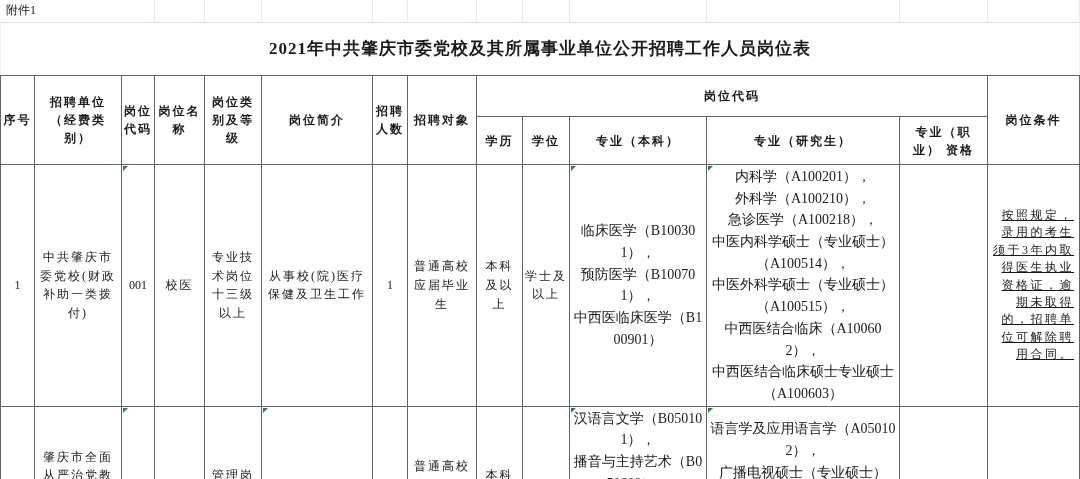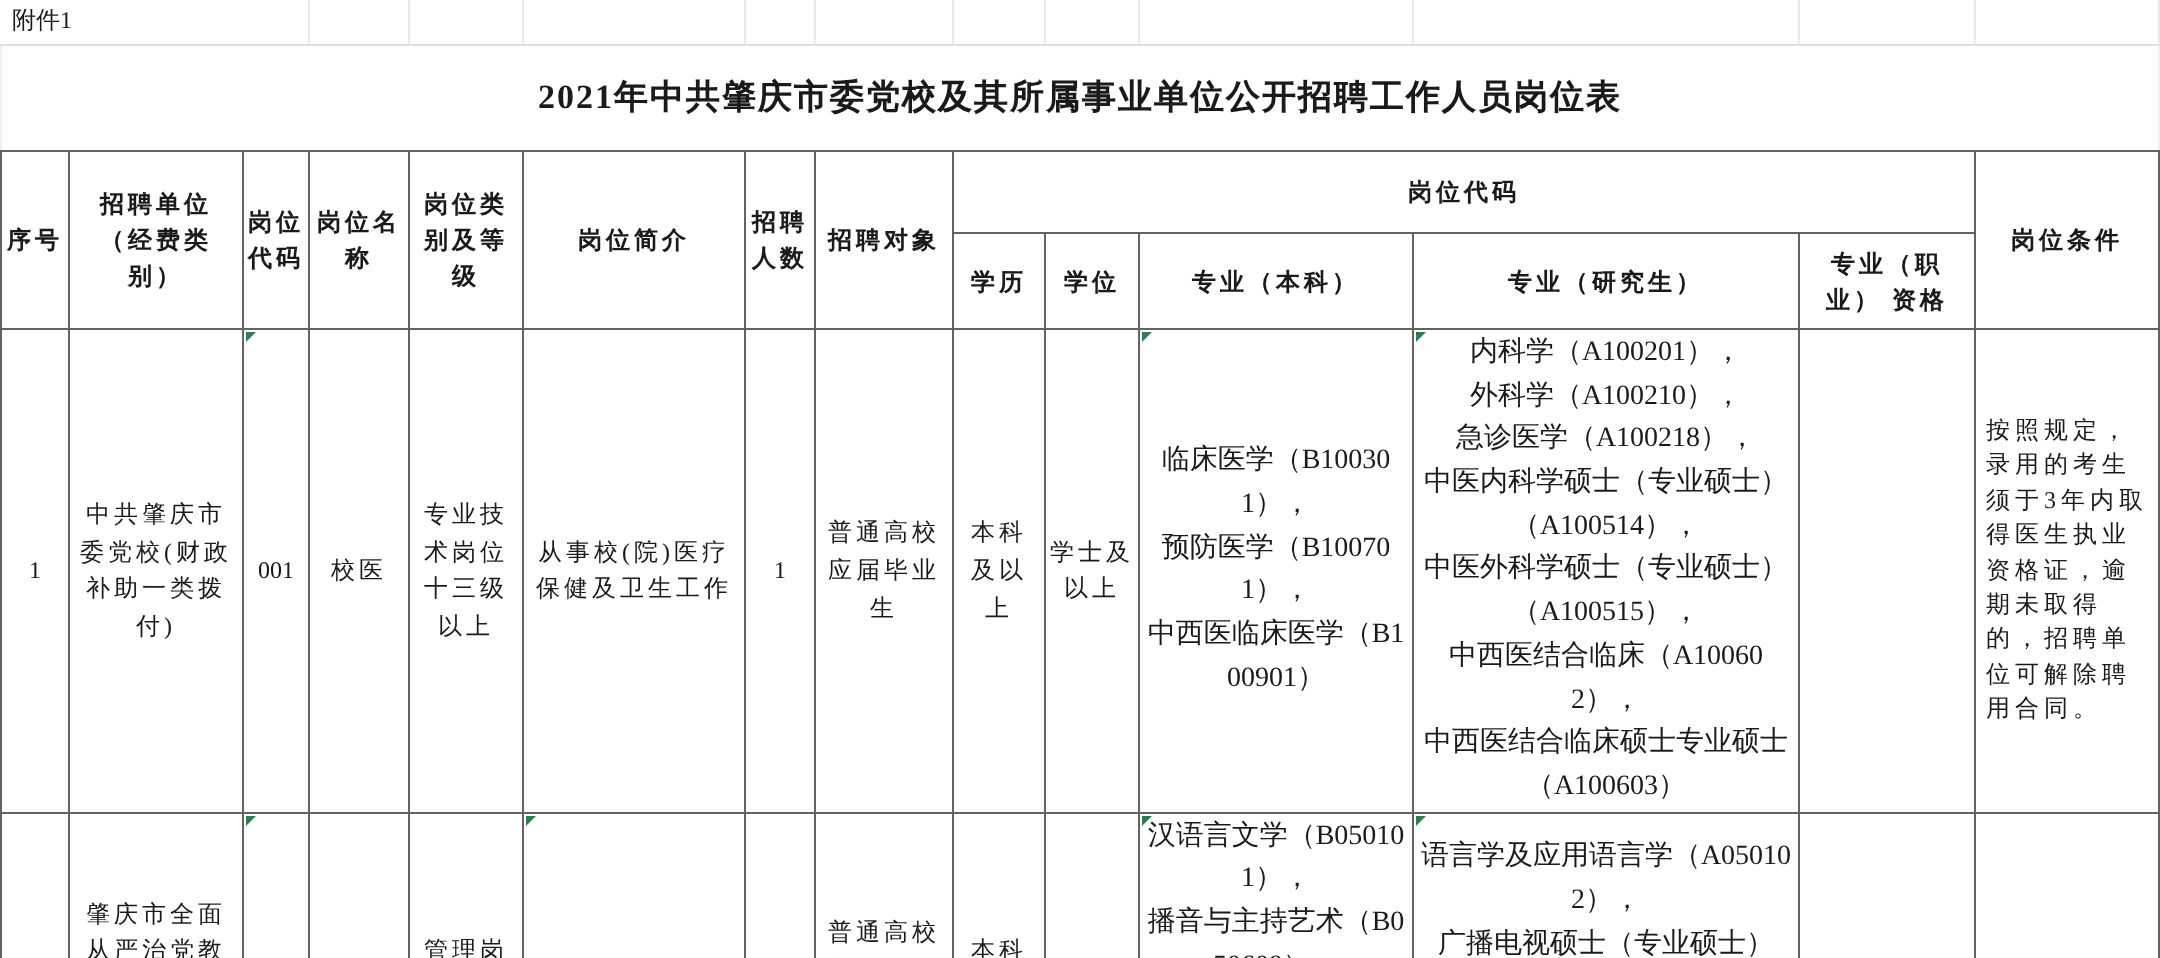--- a/index.html
+++ b/index.html
@@ -27,21 +27,21 @@
 
   tr.headA td{height:42px;font-weight:bold;letter-spacing:2px;line-height:1.5;}
   tr.headB td{height:48px;font-weight:bold;letter-spacing:2px;line-height:1.5;}
   td.qitahead{letter-spacing:5px;}
 
   tr.r1 td{height:153px;}
   tr.r2 td{height:134px;}
 
   td.cjk{letter-spacing:2px;line-height:1.55;}
   td.speclist{font-size:14px;letter-spacing:0;line-height:1.55;white-space:pre-line;}
-  td.othercond{letter-spacing:2.5px;line-height:1.45;text-align:left;padding:4px 5px;}
+  td.othercond{letter-spacing:2.5px;line-height:1.45;text-align:right;padding:4px 5px;text-decoration:underline;}
 
   
   .gmark{position:absolute;top:1px;left:1px;width:0;height:0;
          border-top:5px solid #2f7d4f;border-right:5px solid transparent;}
 
   .footnote{position:absolute;left:5px;top:457px;font-size:12px;letter-spacing:0.5px;color:#111;}
 </style>
 </head>
 <body>
 

